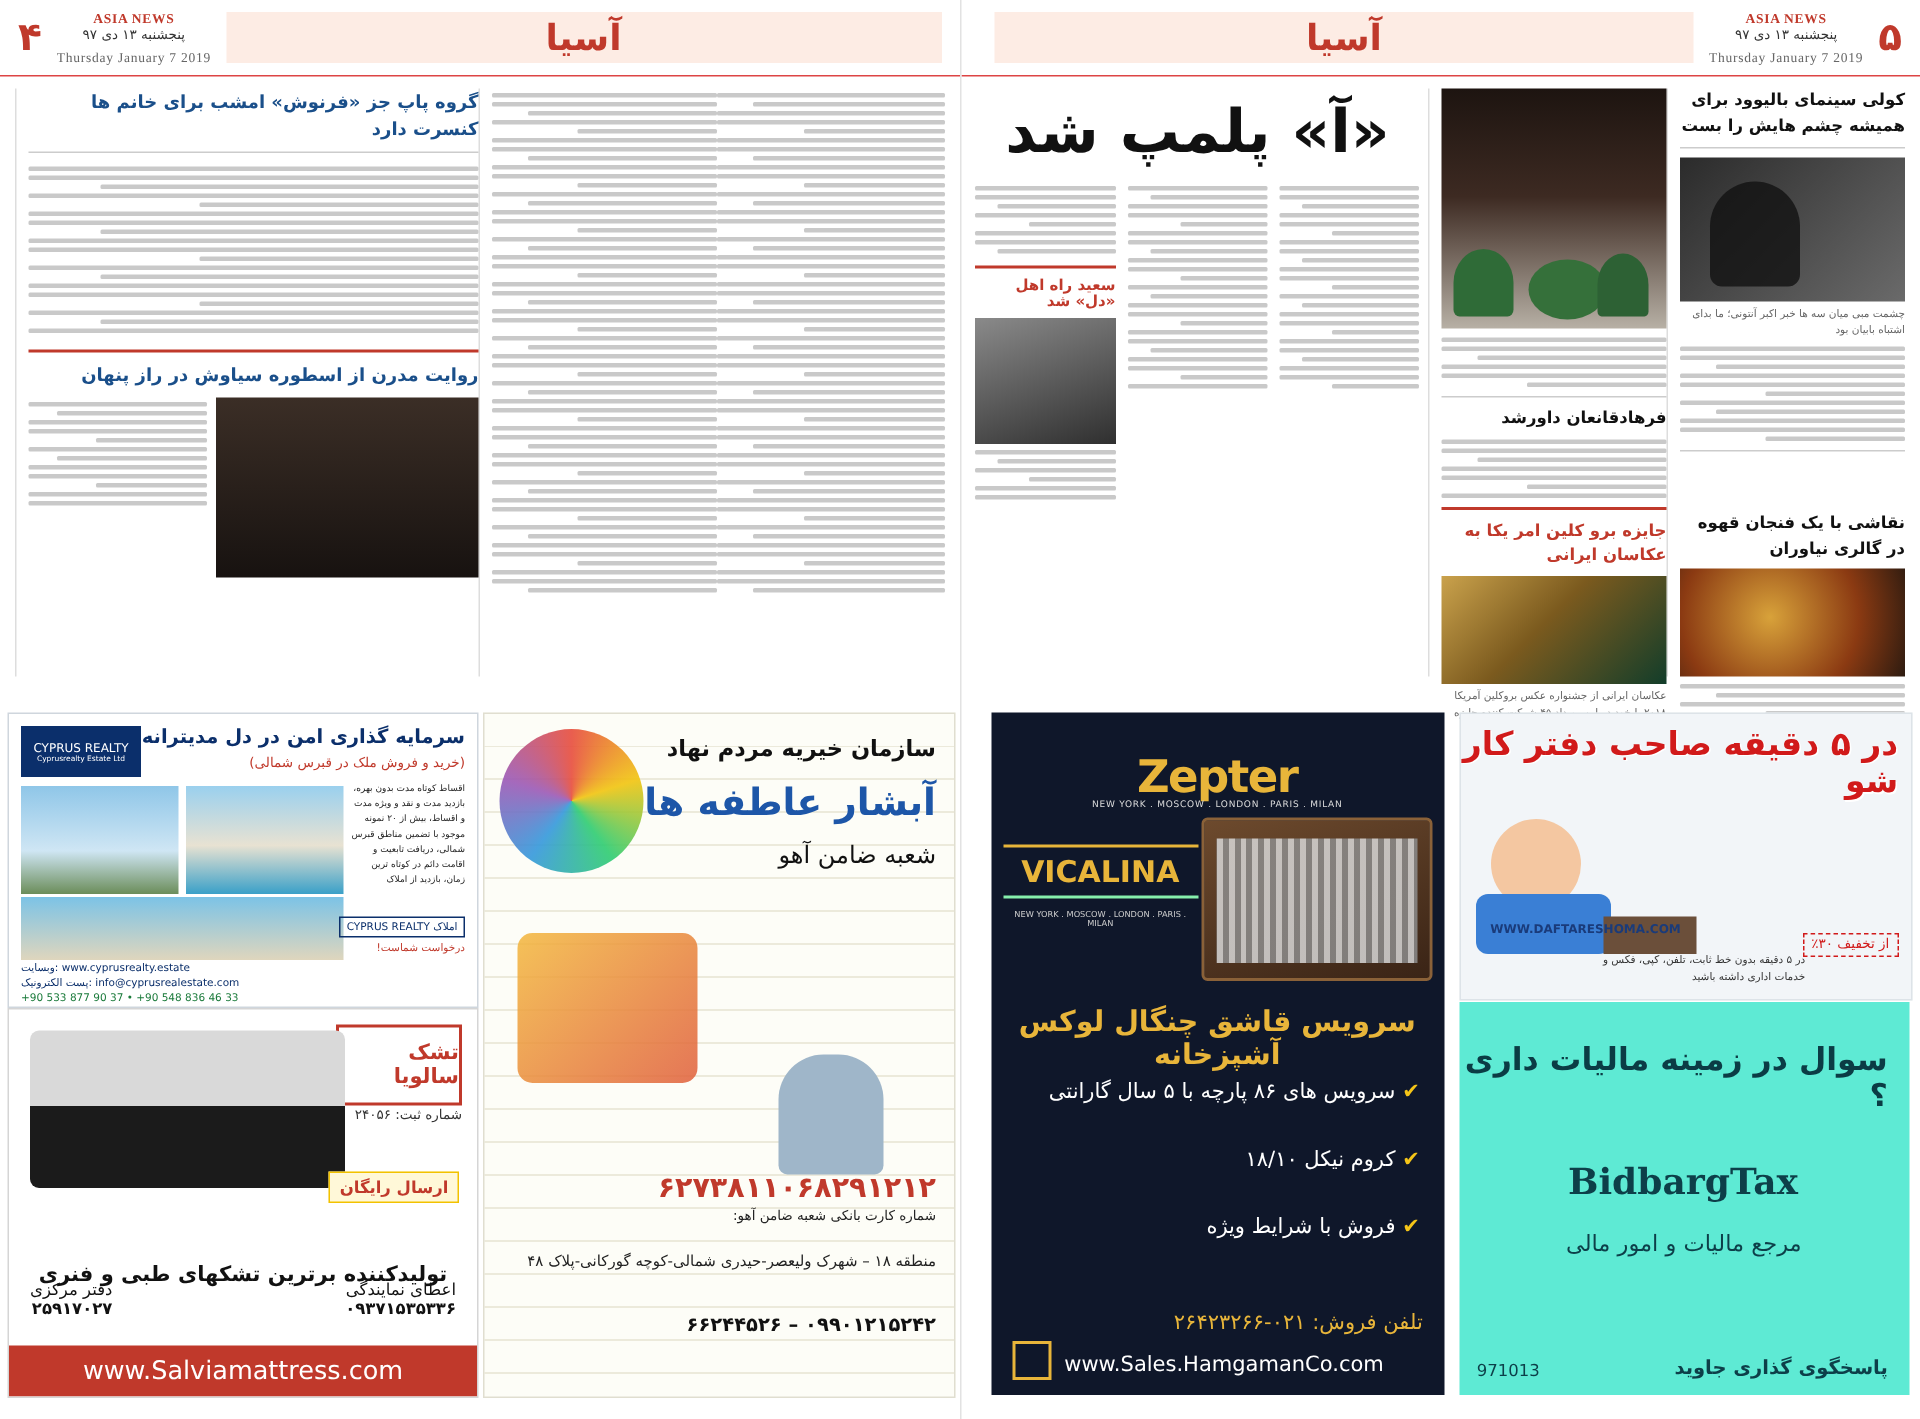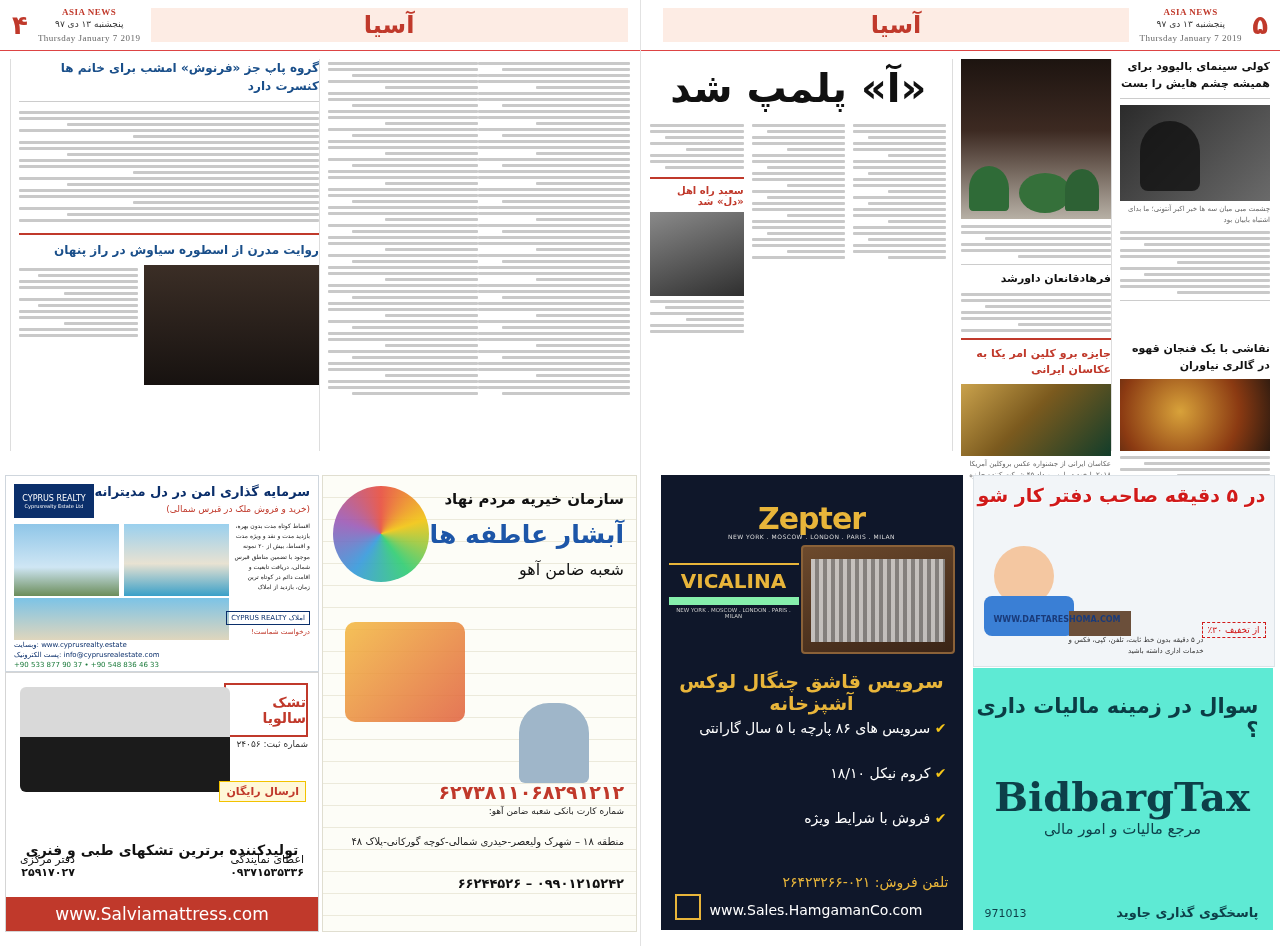--- a/index.html
+++ b/index.html
@@ -207,43 +207,43 @@
                   <div class="ln s"></div>
               <div class="ln l"></div>
                   <div class="ln l"></div>
             </div>
           </div>
         </div>
       </div>
     </div>
 
     <div class="ad" style="left:332px;top:475px;width:300px;height:190px;background:#f2f5f8;border:1px solid #dde3e8;">
-      <div class="ad-title" style="position:absolute;right:8px;top:8px;font-size:19px;color:#d11a1a;text-shadow:1px 1px 0 #fff;">در ۵ دقیقه صاحب دفتر کار شو</div>
+      <div class="ad-title" style="position:absolute;right:8px;top:8px;font-size:22px;color:#d11a1a;text-shadow:1px 1px 0 #fff;">در ۵ دقیقه صاحب دفتر کار شو</div>
       <div style="position:absolute;left:10px;top:40px;width:150px;height:120px;">
         <div style="position:absolute;left:10px;top:30px;width:60px;height:60px;background:#f4c7a1;border-radius:50%;"></div>
         <div style="position:absolute;left:0;top:80px;width:90px;height:40px;background:#3a7fd5;border-radius:8px;"></div>
         <div style="position:absolute;left:85px;top:95px;width:62px;height:25px;background:#6b4f3a;"></div>
       </div>
       <div style="position:absolute;right:8px;bottom:28px;font-size:9px;color:#d11a1a;border:1px dashed #d11a1a;padding:2px 5px;direction:rtl;">از تخفیف ۳۰٪</div>
       <div style="position:absolute;right:70px;bottom:10px;left:95px;font-size:7px;color:#333;direction:rtl;text-align:right;line-height:1.5;">در ۵ دقیقه بدون خط ثابت، تلفن، کپی، فکس و خدمات اداری داشته باشید</div>
       <div style="position:absolute;left:20px;bottom:42px;font-size:8px;color:#1a3b7a;font-weight:bold;direction:ltr;">WWW.DAFTARESHOMA.COM</div>
     </div>
 
     <div class="ad teal" style="left:332px;top:668px;width:300px;height:262px;">
       <div style="position:absolute;right:14px;top:26px;font-size:21px;color:#0b3c45;font-weight:bold;direction:rtl;">سوال در زمینه مالیات داری ؟</div>
-      <div style="position:absolute;left:0;right:1px;top:105px;text-align:center;font-size:40px;color:#0d3f49;font-weight:bold;font-family:'DejaVu Serif',serif;">BidbargTax</div>
+      <div style="position:absolute;left:0;right:1px;top:105px;text-align:center;font-size:24px;color:#0d3f49;font-weight:bold;font-family:'DejaVu Serif',serif;">BidbargTax</div>
       <div style="position:absolute;left:0;right:0;top:152px;text-align:center;font-size:15px;color:#0d3f49;direction:rtl;">مرجع مالیات و امور مالی</div>
       <div style="position:absolute;right:14px;bottom:10px;font-size:13px;color:#0d3f49;direction:rtl;font-weight:bold;">پاسخگوی گذاری جاوید</div>
       <div style="position:absolute;left:12px;bottom:10px;font-size:11px;color:#0d3f49;">971013</div>
     </div>
 
     <div class="ad dark" style="left:20px;top:475px;width:302px;height:455px;">
       <div style="position:absolute;left:0;right:0;top:26px;text-align:center;font-size:30px;color:#e8b53a;font-weight:bold;letter-spacing:-1px;">Zepter</div>
       <div style="position:absolute;left:0;right:0;top:58px;text-align:center;font-size:6px;color:#ddd;letter-spacing:.5px;">NEW YORK . MOSCOW . LONDON . PARIS . MILAN</div>
-      <div style="position:absolute;left:8px;top:88px;width:130px;text-align:center;font-size:20px;color:#e8b53a;font-weight:bold;border-top:2px solid #e8b53a;border-bottom:8px solid #86efac;padding:4px 0;">VICALINA</div>
+      <div style="position:absolute;left:8px;top:88px;width:130px;text-align:center;font-size:20px;color:#e8b53a;font-weight:bold;border-top:2px solid #e8b53a;border-bottom:2px solid #86efac;padding:4px 0;">VICALINA</div>
       <div style="position:absolute;left:8px;top:132px;width:130px;text-align:center;font-size:5.5px;color:#ccc;">NEW YORK . MOSCOW . LONDON . PARIS . MILAN</div>
       <div style="position:absolute;left:140px;top:70px;width:150px;height:105px;background:linear-gradient(160deg,#6d4a2d,#3a2416);border:2px solid #8a6138;border-radius:4px;">
         <div style="position:absolute;left:8px;top:12px;right:8px;bottom:10px;background:repeating-linear-gradient(90deg,#d8d8d8 0 4px,#8c8c8c 4px 8px);opacity:.85;"></div>
       </div>
       <div style="position:absolute;right:12px;left:12px;top:195px;text-align:center;font-size:19px;color:#e8b53a;font-weight:bold;direction:rtl;">سرویس قاشق چنگال لوکس آشپزخانه</div>
       <div style="position:absolute;right:16px;top:245px;font-size:14px;color:#fff;direction:rtl;">
         <span class="tick">✔</span>
         <span>سرویس های ۸۶ پارچه با ۵ سال گارانتی</span>
       </div>
       <div style="position:absolute;right:16px;top:290px;font-size:14px;color:#fff;direction:rtl;">

